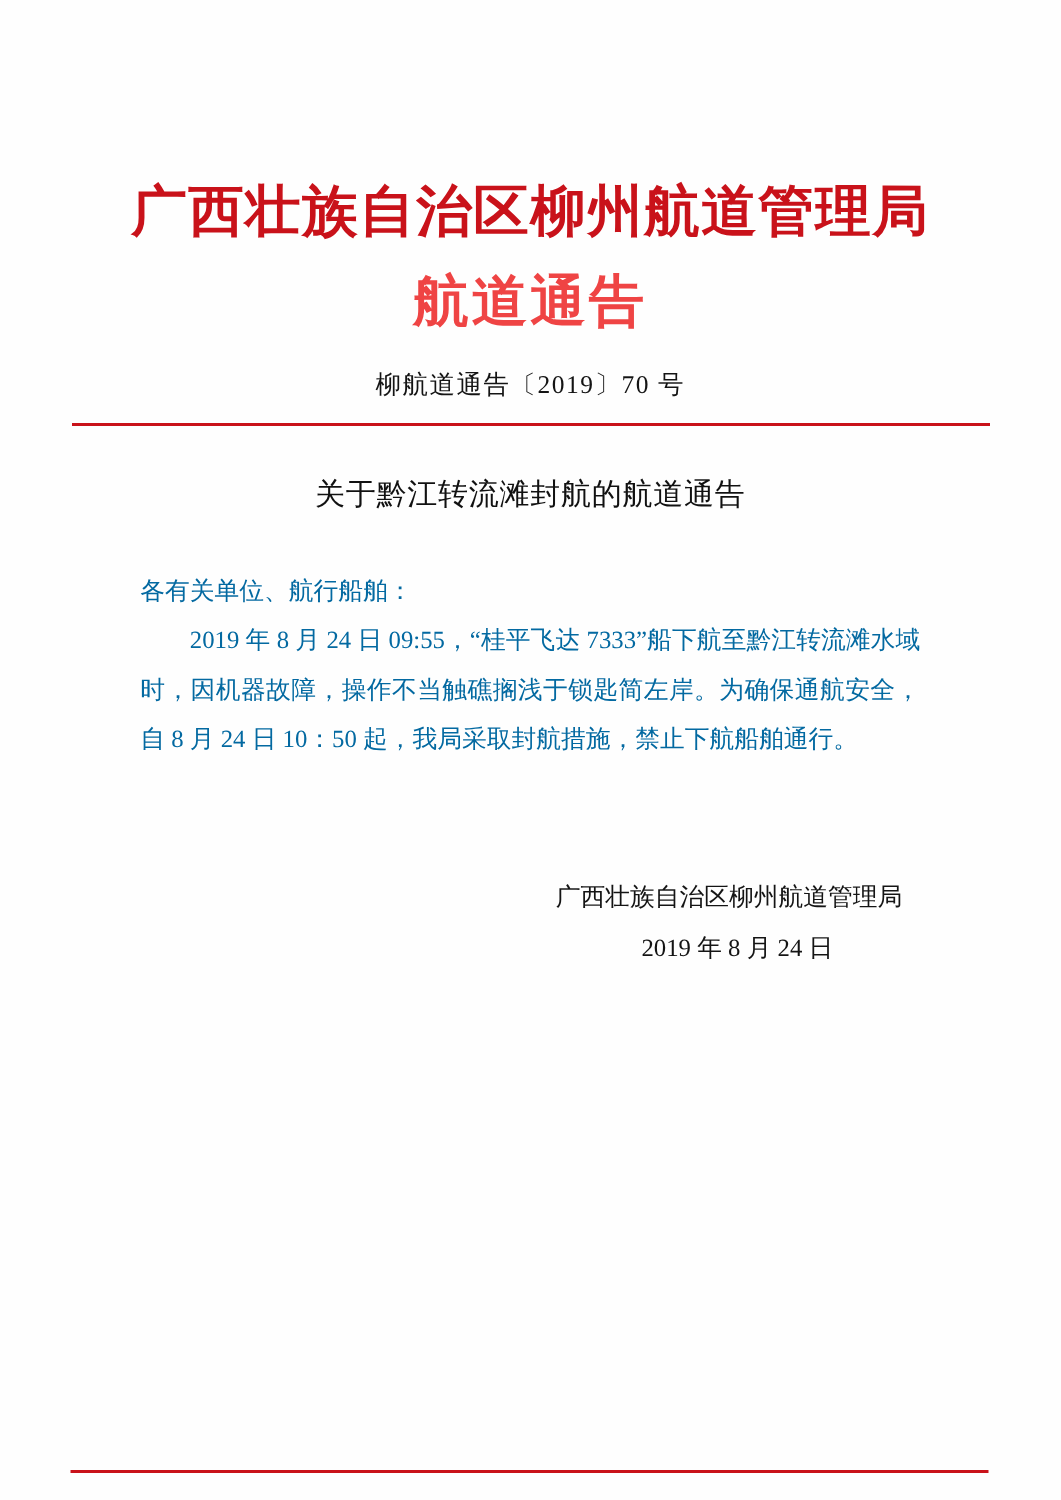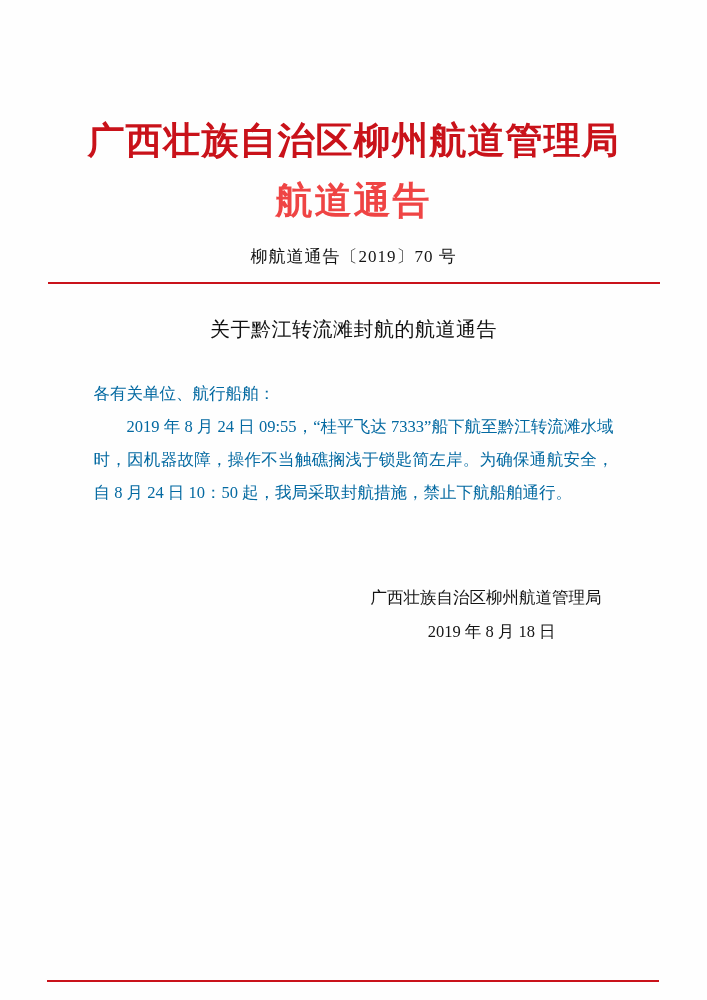--- a/index.html
+++ b/index.html
@@ -122,18 +122,18 @@
 
   <div class="doc-title">关于黔江转流滩封航的航道通告</div>
 
   <div class="content">
     <p class="salutation">各有关单位、航行船舶：</p>
     <p class="para">2019 年 8 月 24 日 09:55，“桂平飞达 7333”船下航至黔江转流滩水域时，因机器故障，操作不当触礁搁浅于锁匙简左岸。为确保通航安全，自 8 月 24 日 10：50 起，我局采取封航措施，禁止下航船舶通行。</p>
   </div>
 
   <div class="signature">
     <div class="sign-org">广西壮族自治区柳州航道管理局</div>
-    <div class="sign-date">2019 年 8 月 18 日</div>
+    <div class="sign-date">2019 年 8 月 24 日</div>
   </div>
 
   <div class="bottom-rule"></div>
 
 </div>
 
 </body></html>

